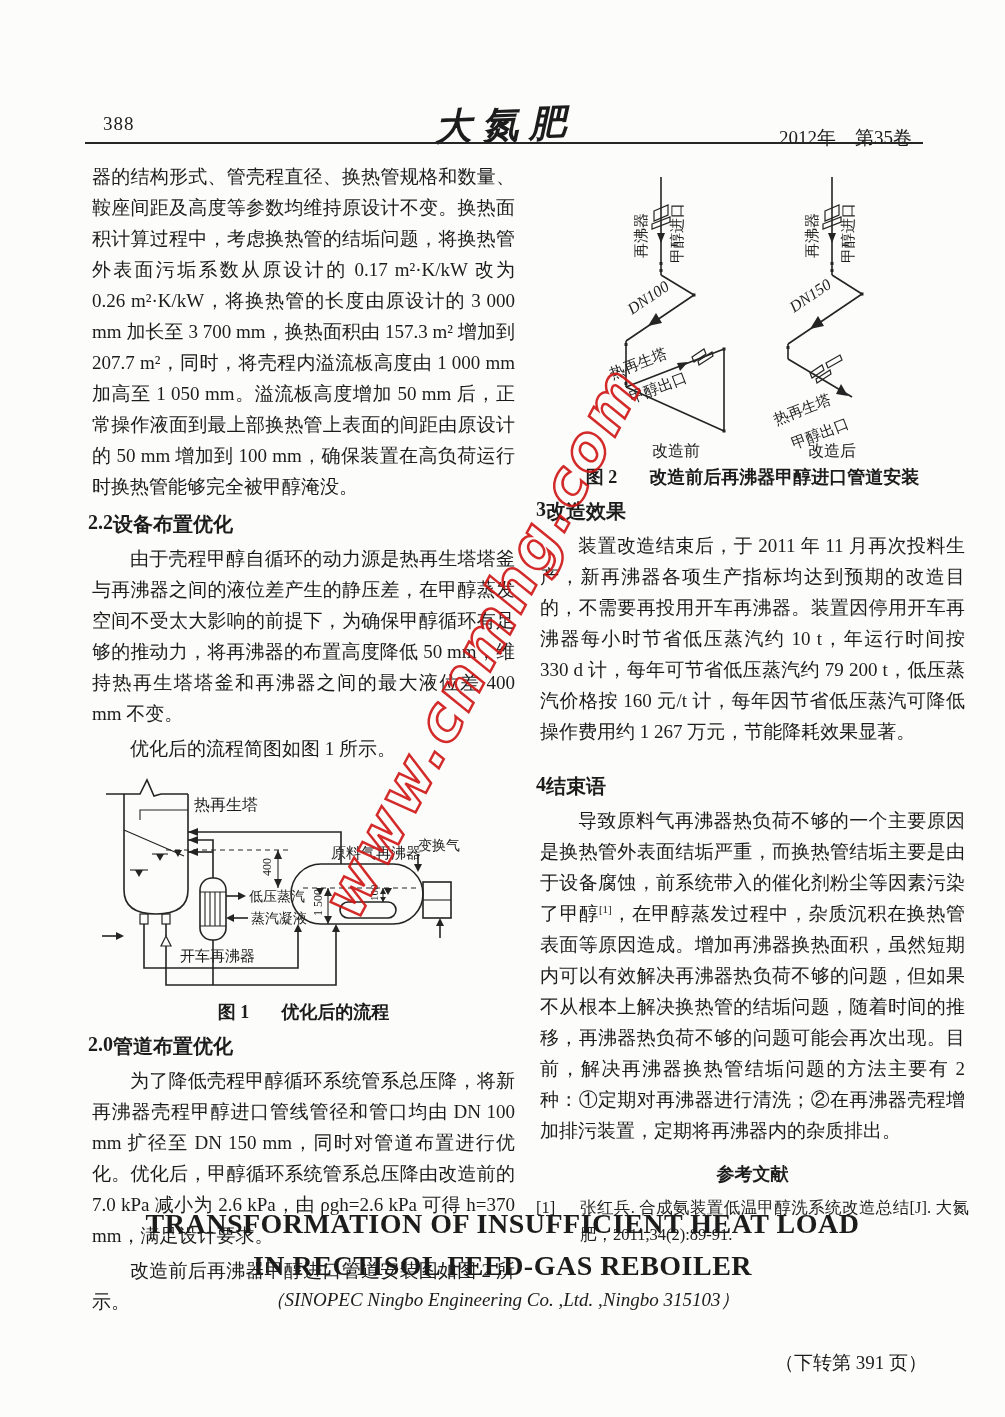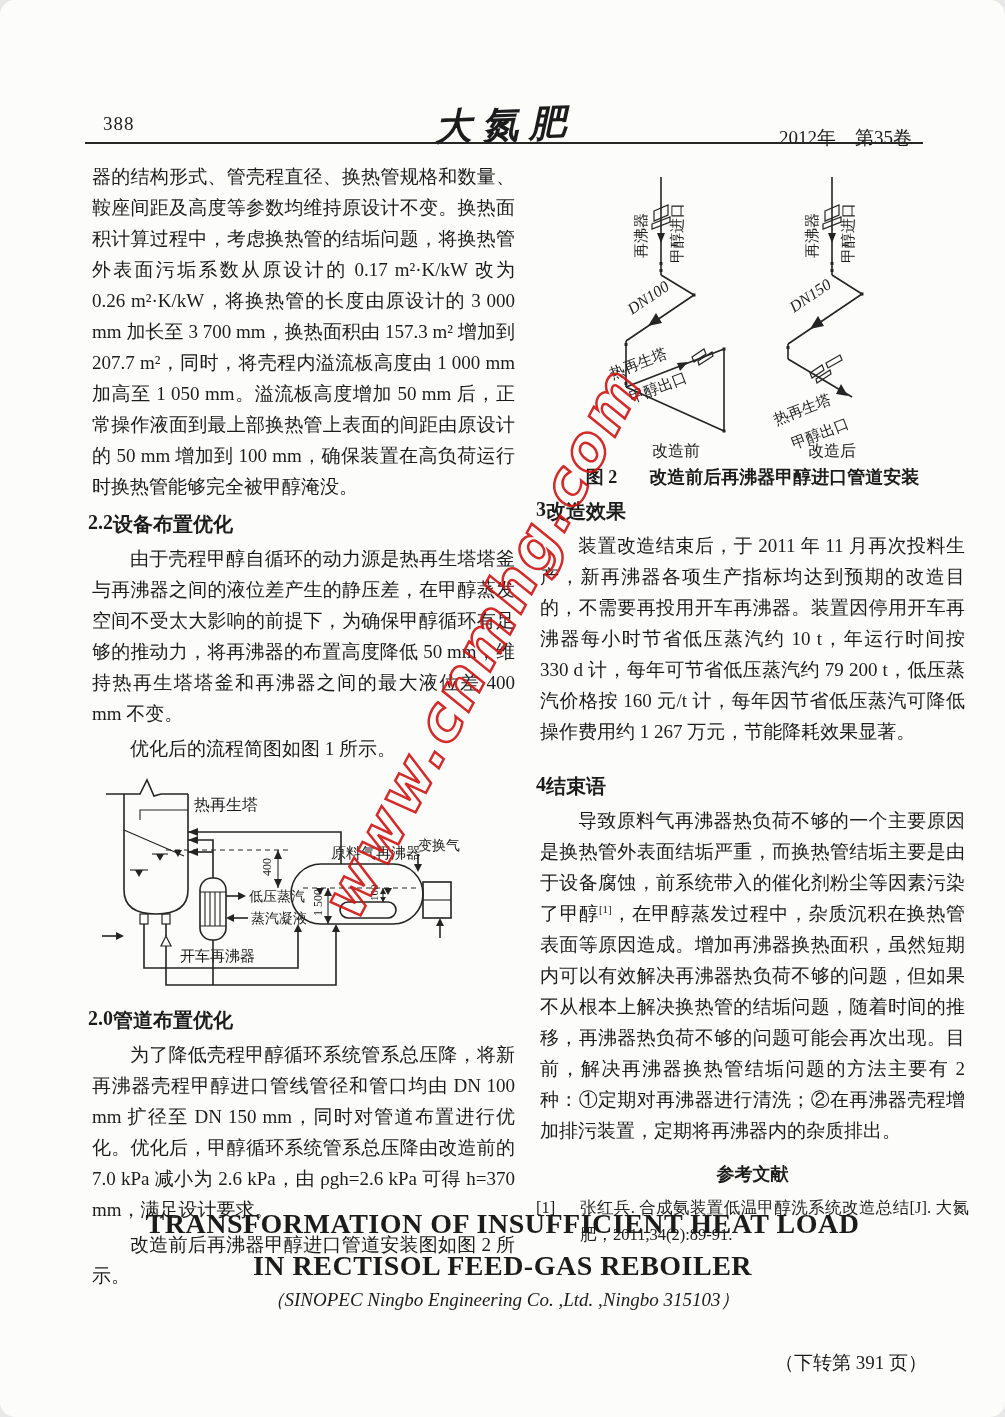--- a/index.html
+++ b/index.html
@@ -1,17 +1,17 @@
 <!DOCTYPE html>
 <html><head>
 <meta charset="utf-8">
 <style>
   html,body{margin:0;padding:0;background:#e8e8e8;}
   .page{position:relative;width:1005px;height:1417px;background:#fcfcfb;color:#1c1c1c;
-        font-family:"Liberation Serif","DejaVu Serif",serif;overflow:hidden;margin:0 auto;border-radius:15px;}
+        font-family:"Liberation Serif","DejaVu Serif",serif;overflow:hidden;margin:0 auto;}
   
   .pagenum{position:absolute;left:103px;top:113px;font-size:19px;letter-spacing:1px;}
   .logo{position:absolute;left:400px;top:100px;width:210px;text-align:center;
         font-size:37px;font-weight:bold;font-style:italic;letter-spacing:10px;transform:rotate(-2deg);}
   .issue{position:absolute;left:690px;top:125px;width:222px;text-align:right;font-size:19px;}
   .rule{position:absolute;left:85px;top:142px;width:838px;height:2px;background:#262626;}
   
   .col{position:absolute;top:157px;width:431px;}
   .col-left{left:88px;}
   .col-right{left:536px;width:433px;}
@@ -132,20 +132,24 @@
         <path class="ln" d="M14,166 H28"></path>
           <polygon class="fil" points="28,162 36,166 28,170"></polygon>
         <path class="ln" d="M56,154 V198 H210 V162"></path>
         <polygon class="fil" points="206,162 214,162 210,154"></polygon>
         <path class="ln" d="M78,154 V166"></path>
         <polygon class="sym" points="73,176 83,176 78,166"></polygon>
         <path class="ln" d="M78,176 V215 H248 V162"></path>
         <polygon class="fil" points="244,162 252,162 248,154"></polygon>
         <path class="ln" d="M125,170 V215"></path>
       </svg>
+      <div class="fig-cap">
+        <span>图 1</span>
+        <span>优化后的流程</span>
+      </div>
     </div>
 
     <div class="sec-h">
       <span>2.0</span>
       <span>管道布置优化</span>
     </div>
     <p class="para">为了降低壳程甲醇循环系统管系总压降，将新再沸器壳程甲醇进口管线管径和管口均由 DN 100 mm 扩径至 DN 150 mm，同时对管道布置进行优化。优化后，甲醇循环系统管系总压降由改造前的 7.0 kPa 减小为 2.6 kPa，由 ρgh=2.6 kPa 可得 h=370 mm，满足设计要求。</p>
     <p class="para">改造前后再沸器甲醇进口管道安装图如图 2 所示。</p>
   </div>
 

